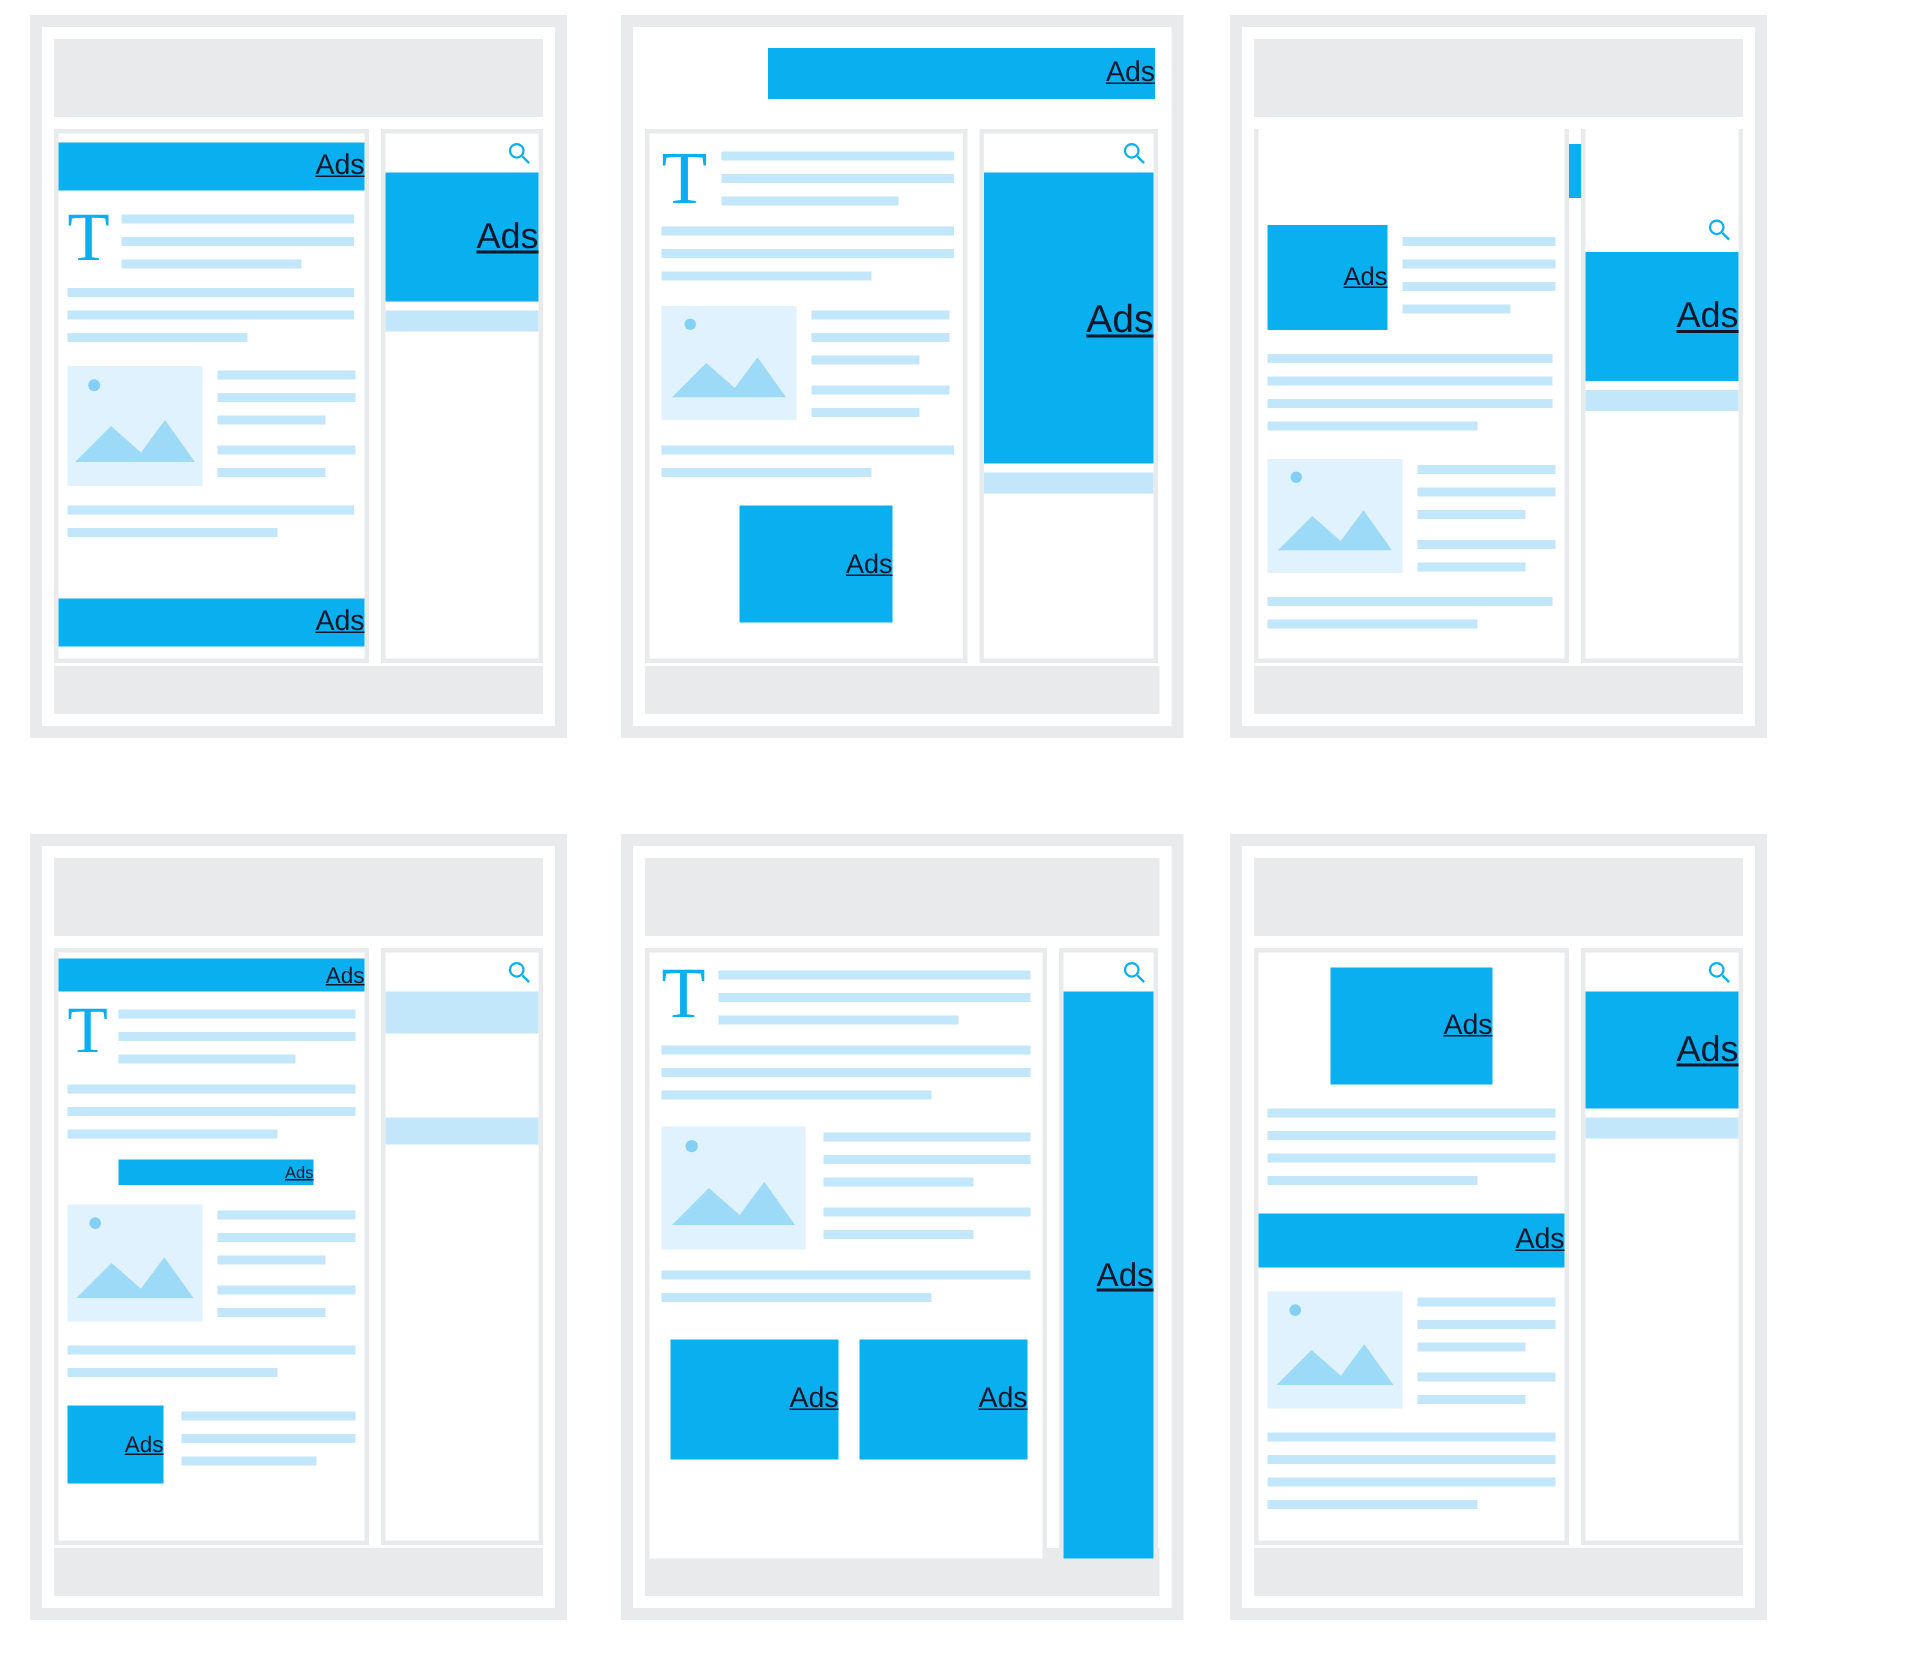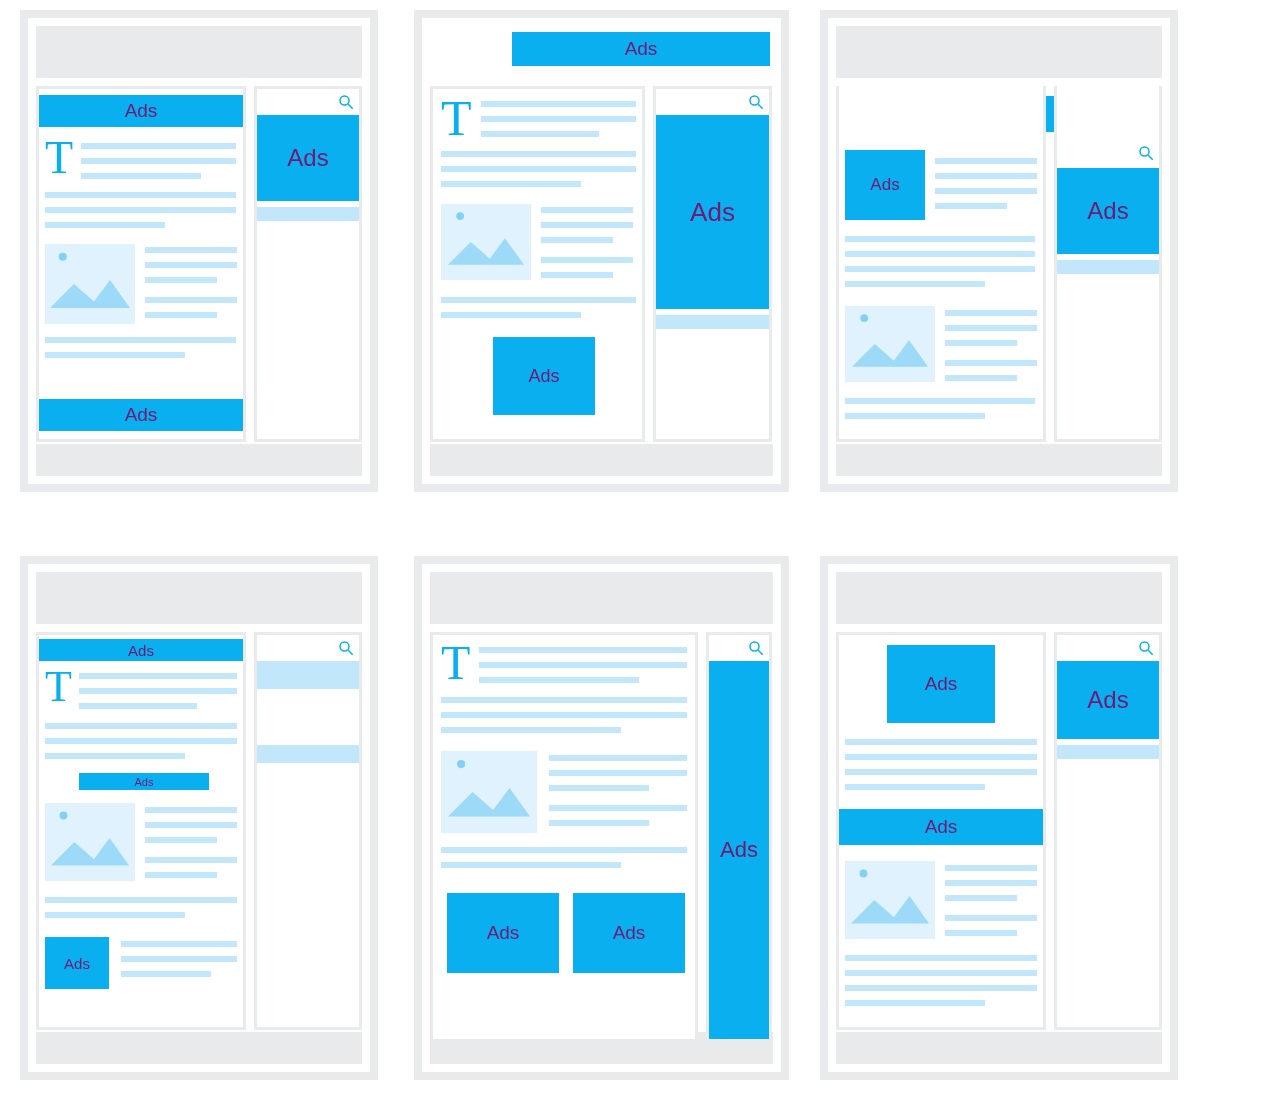--- a/index.html
+++ b/index.html
@@ -8,21 +8,21 @@
     --pale:#c2e7fb;
     --paler:#dff2fd;
   }
   html,body{margin:0;padding:0;background:#ffffff;font-family:Arial,Helvetica,sans-serif;}
   .canvas{width:1280px;height:1114px;position:relative;}
   .panel{position:absolute;background:#ffffff;border:8px solid var(--frame);box-sizing:border-box;}
   .header{position:absolute;left:8px;right:8px;top:8px;height:52px;background:var(--frame);}
   .footer{position:absolute;left:8px;right:8px;height:32px;background:var(--frame);}
   .sidebar{position:absolute;background:#ffffff;border:3px solid var(--frame);box-sizing:border-box;}
   .content{position:absolute;background:#ffffff;border:3px solid var(--frame);box-sizing:border-box;}
-  .ad{position:absolute;background:var(--blue);color:#701a75;display:flex;align-items:center;justify-content:center;font-weight:400;}
+  .ad{position:absolute;background:var(--blue);color:#0f172a;display:flex;align-items:center;justify-content:flex-end;font-weight:400;text-decoration:underline;}
   .paleblock{position:absolute;background:var(--pale);}
   .line{position:absolute;background:var(--pale);height:6px;}
   .dropcap{position:absolute;color:var(--blue);font-family:Georgia,'Times New Roman',serif;font-weight:400;}
   .thumb{position:absolute;background:var(--paler);}
   .thumb svg{width:100%;height:100%;display:block;}
   .search-ic{position:absolute;width:18px;height:18px;}
   .search-ic svg{width:100%;height:100%;display:block;}
 </style>
 </head>
 <body>

